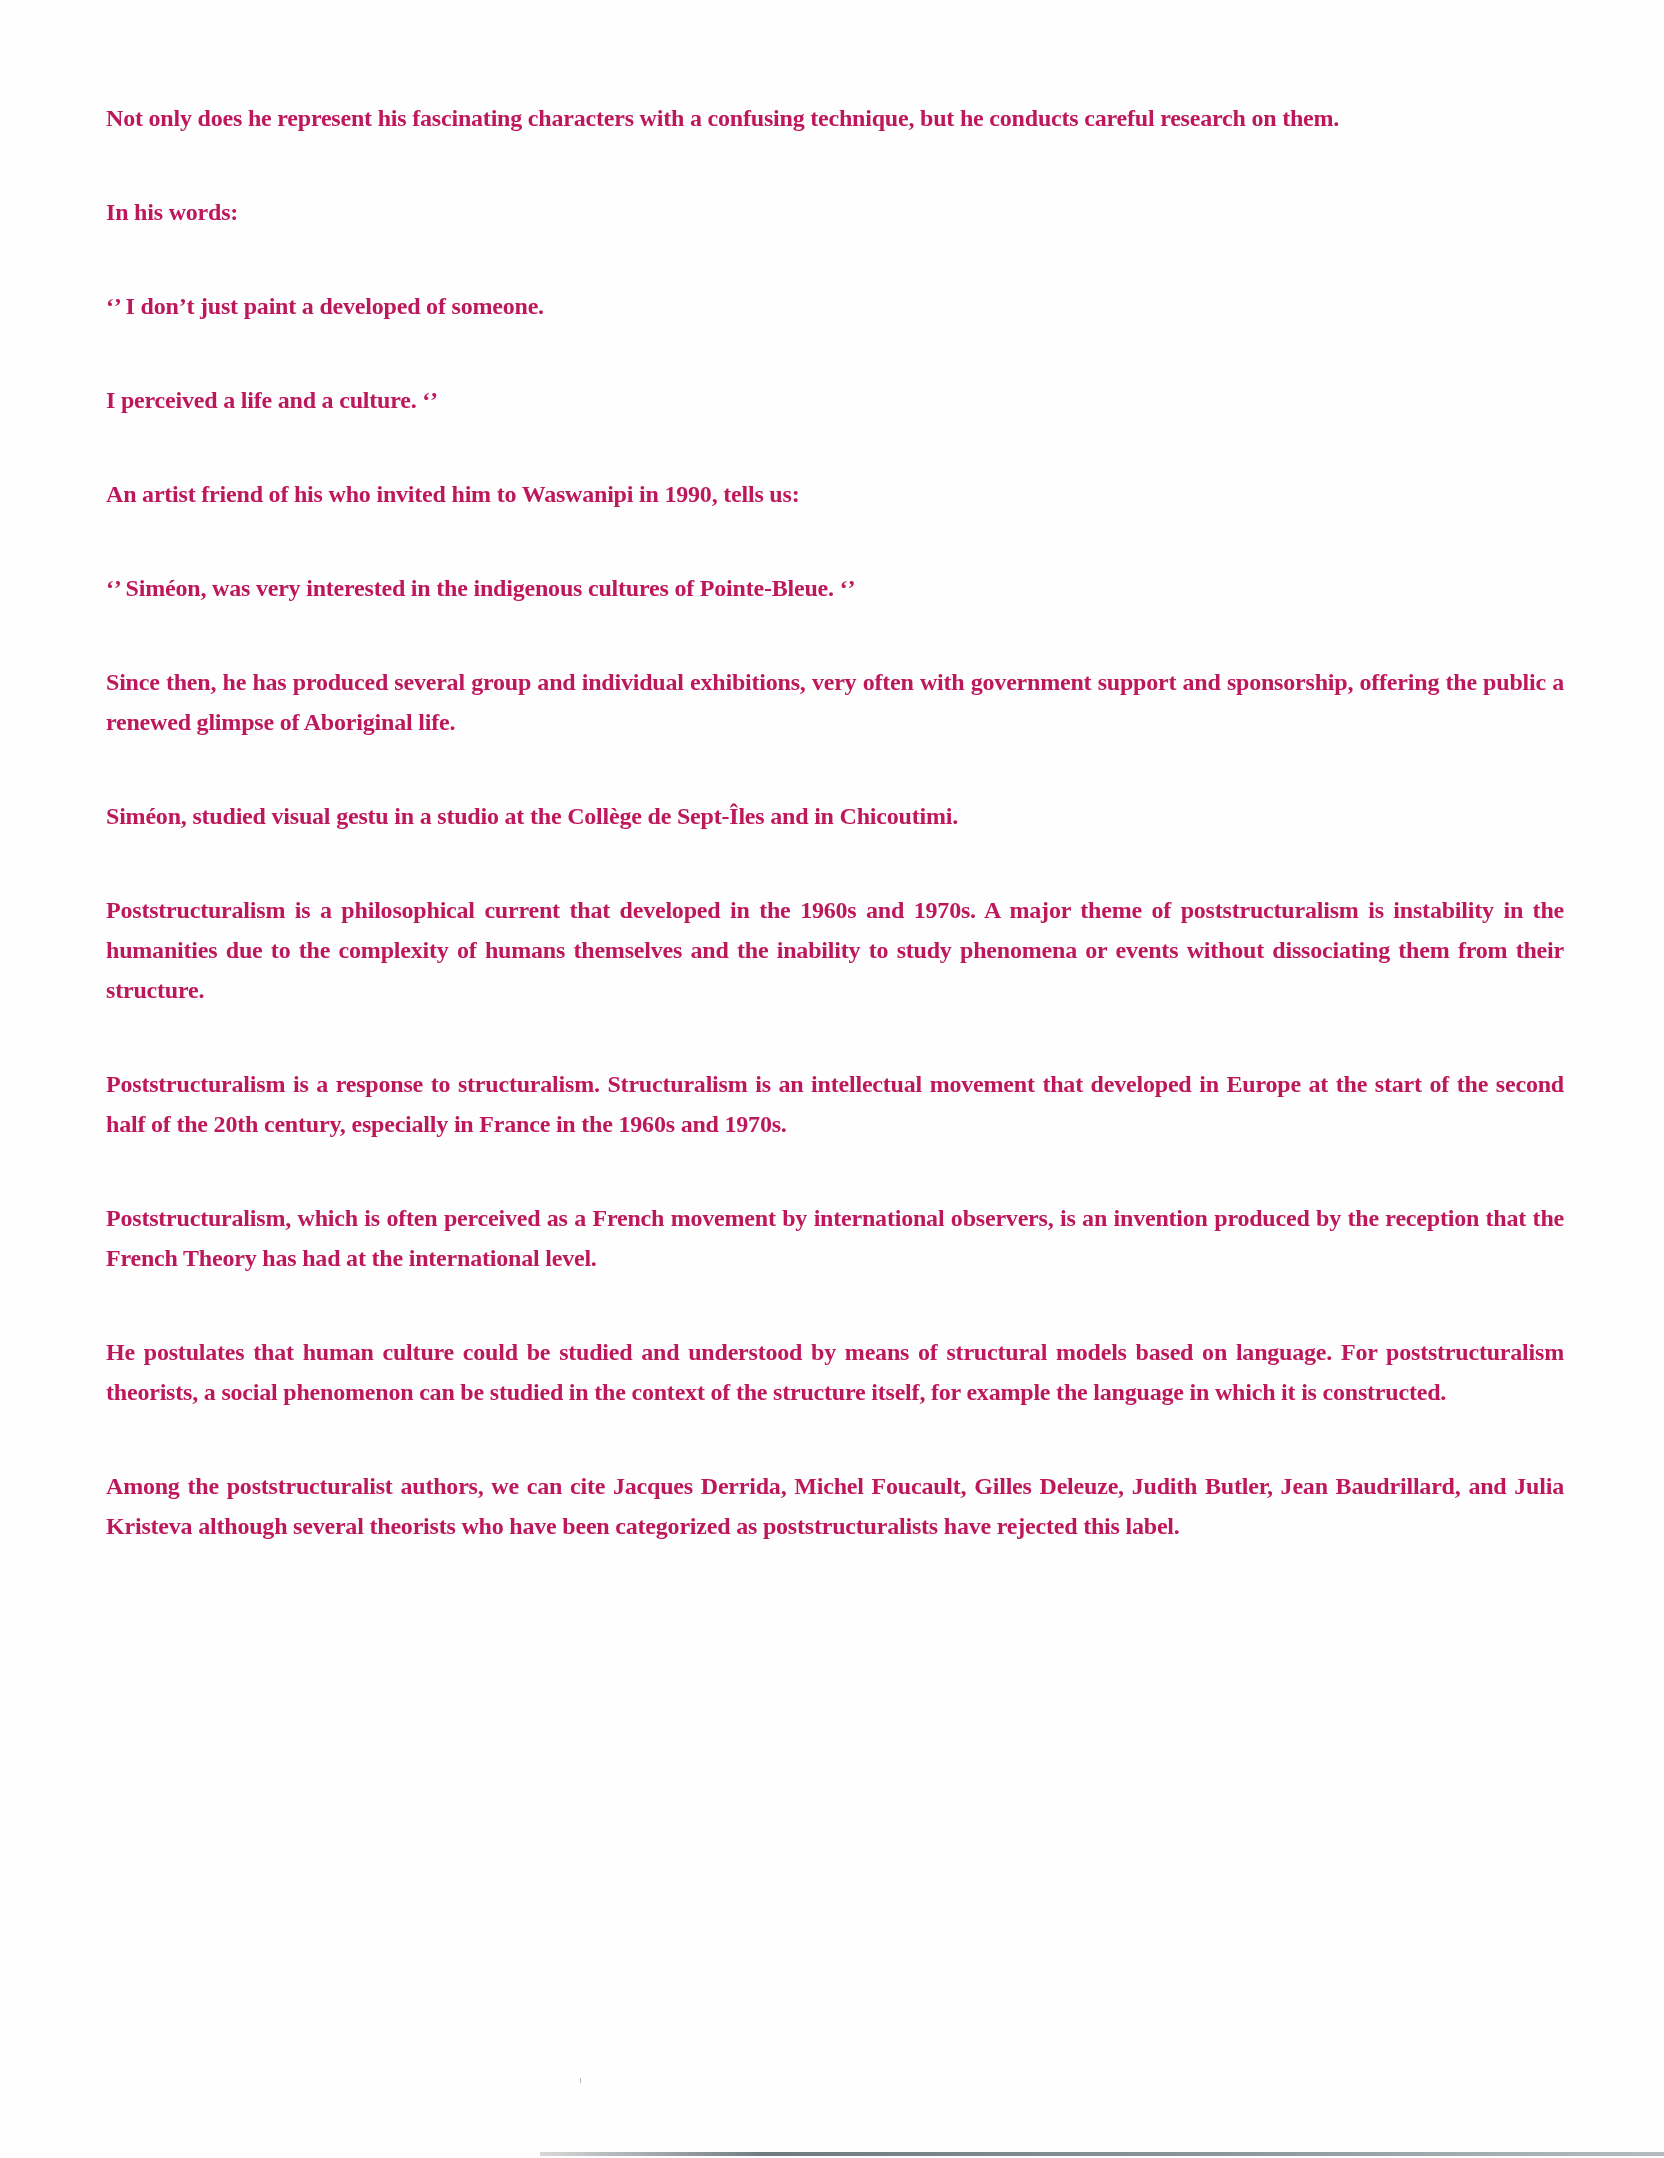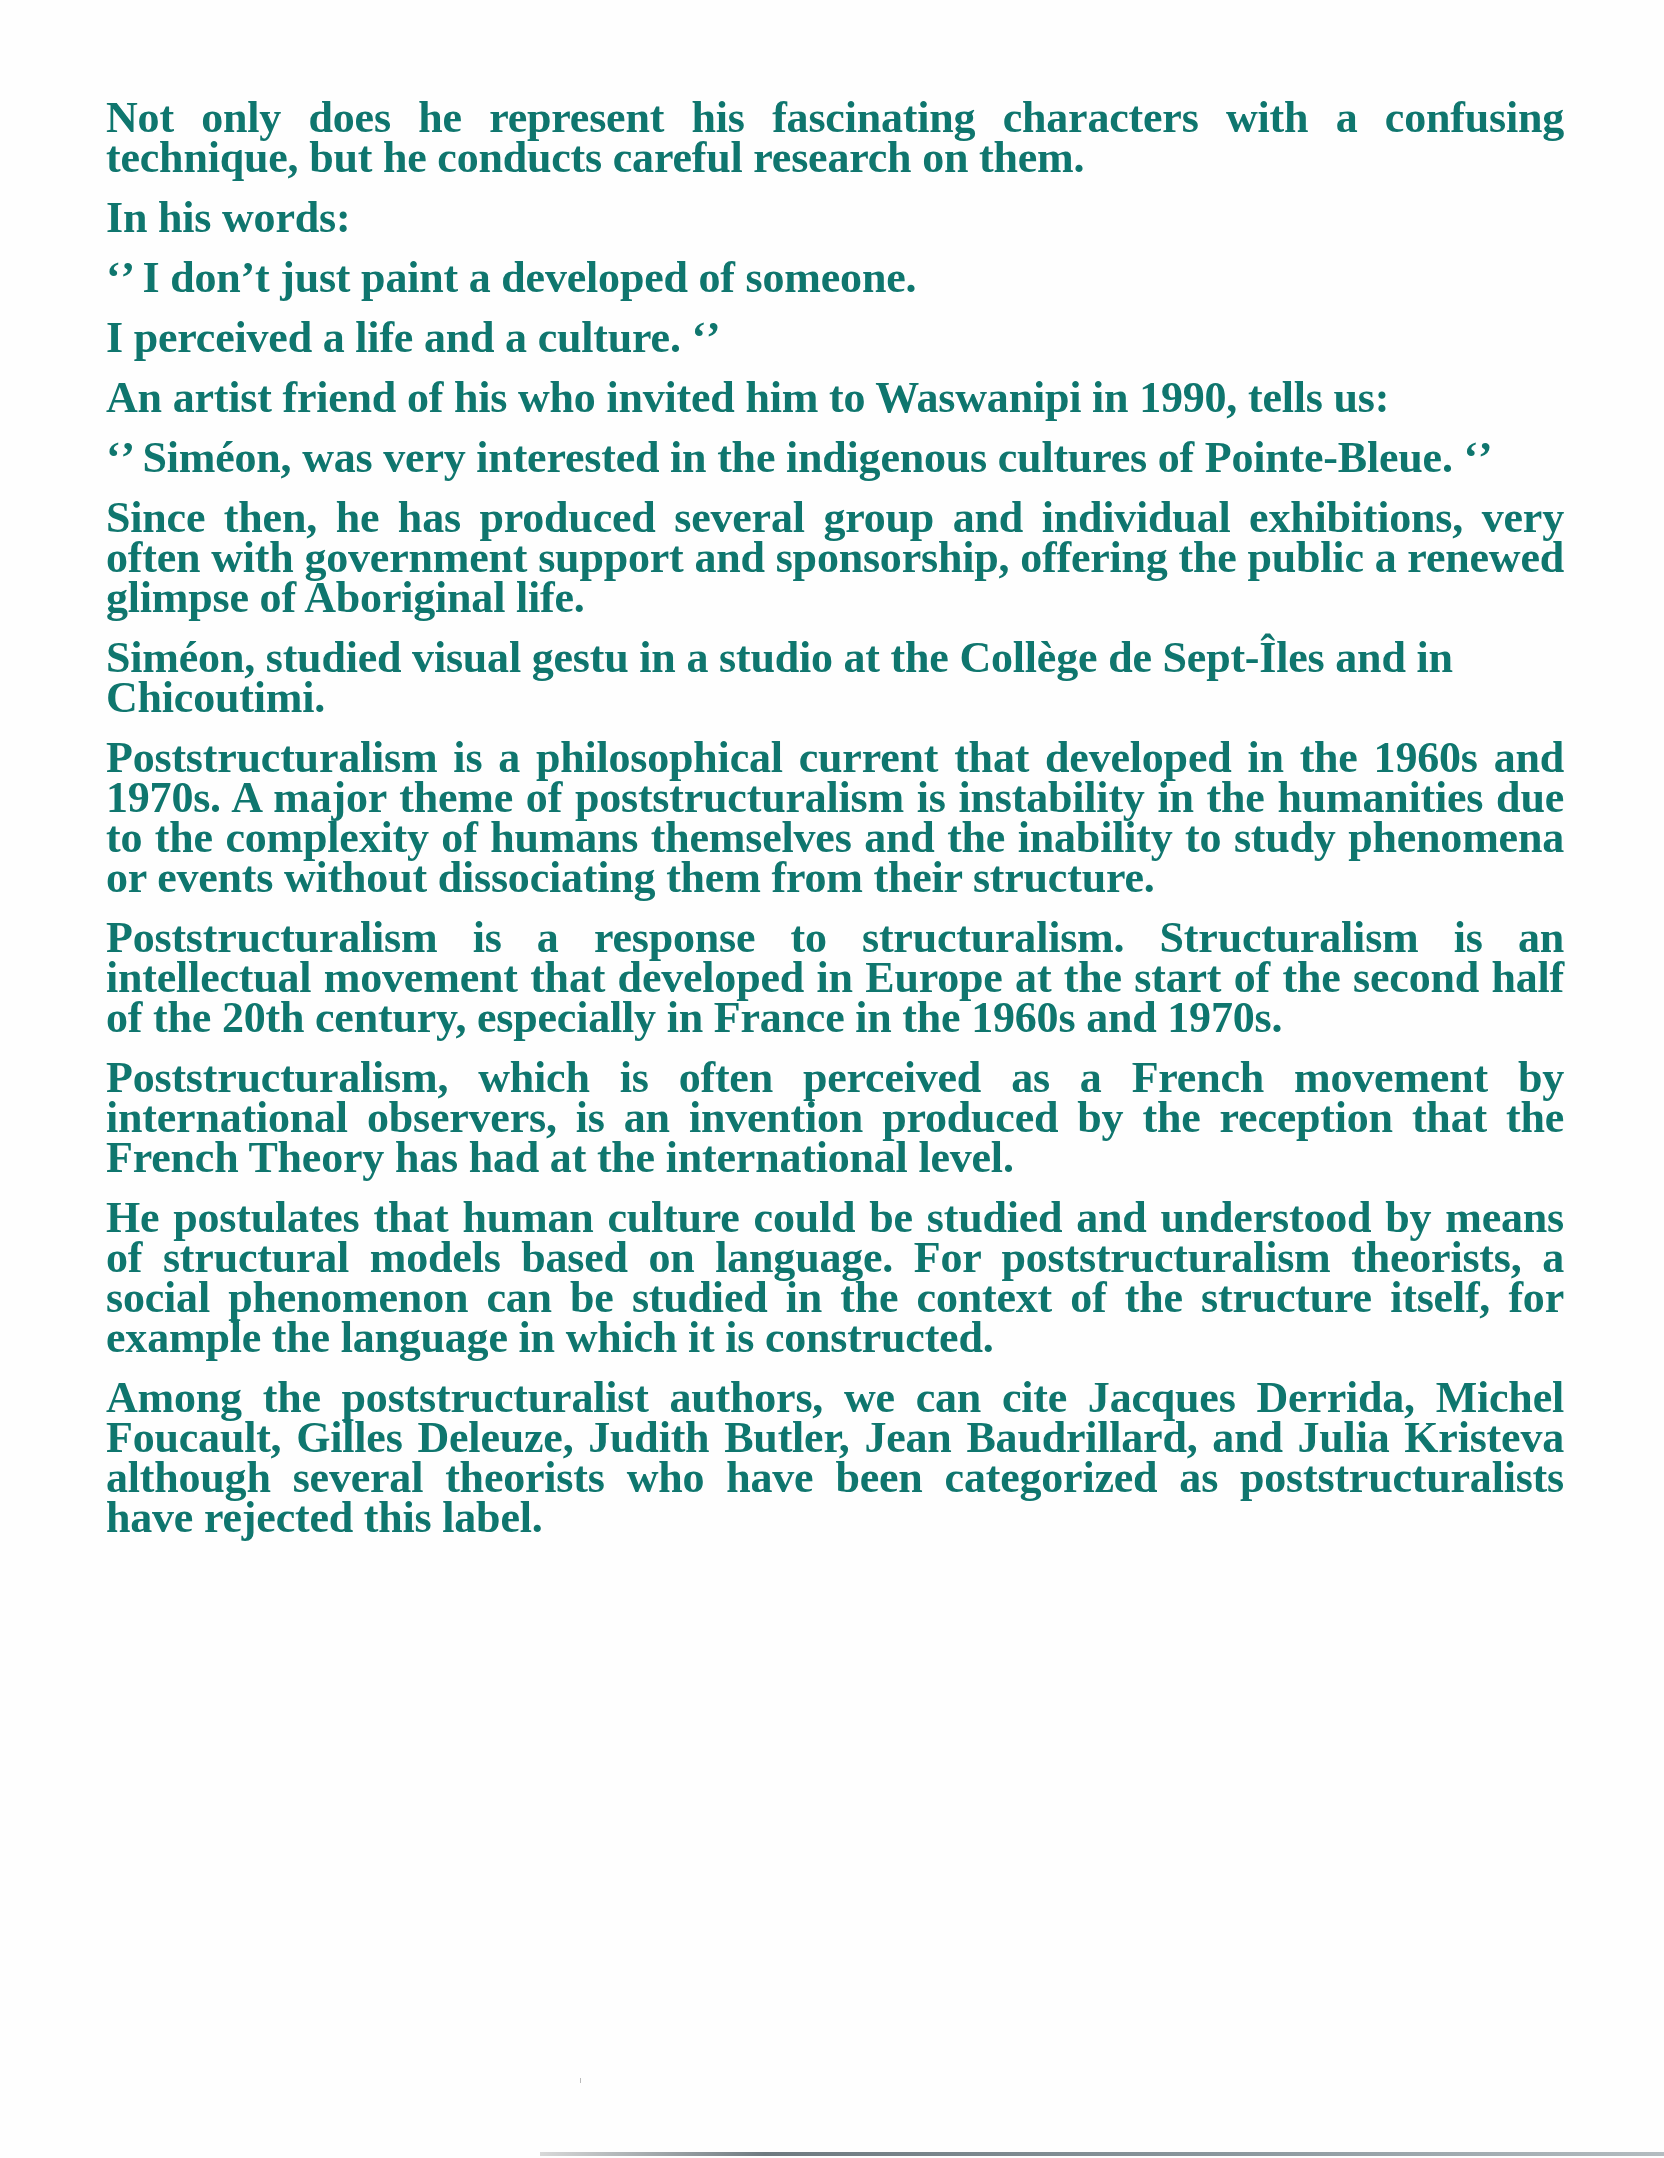--- a/index.html
+++ b/index.html
@@ -13,34 +13,34 @@
     position: relative;
     overflow: hidden;
   }
   .page {
     position: absolute;
     left: 106px;
     top: 98px;
     width: 1458px;
     font-family: "Liberation Serif", serif;
     font-weight: bold;
-    color: #0f766e;
-    font-size: 44px;
+    color: #be185d;
+    font-size: 24px;
     line-height: 40px;
     letter-spacing: -0.2px;
   }
   .para {
     margin: 0;
     text-align: left;
   }
   .para.justify {
     text-align: justify;
     hyphens: manual;
   }
-  .gap-l { margin-top: 20px; }
+  .gap-l { margin-top: 54px; }
   .scan-edge {
     position: absolute;
     left: 540px;
     right: 0;
     bottom: 2px;
     height: 4px;
     background: linear-gradient(to right, #d8d8d8, #6f7a80 20%, #8a969c 60%, #b4bcc0);
   }
   .speck {
     position: absolute;

